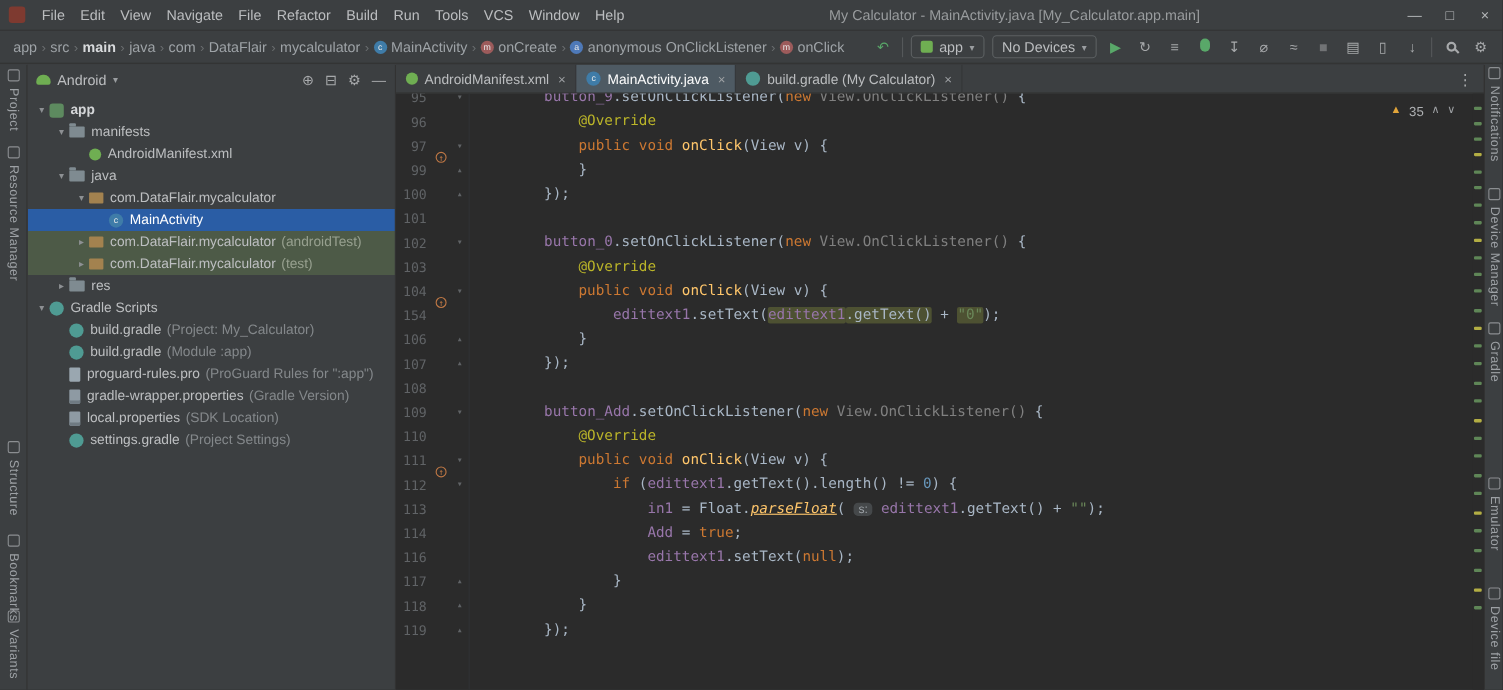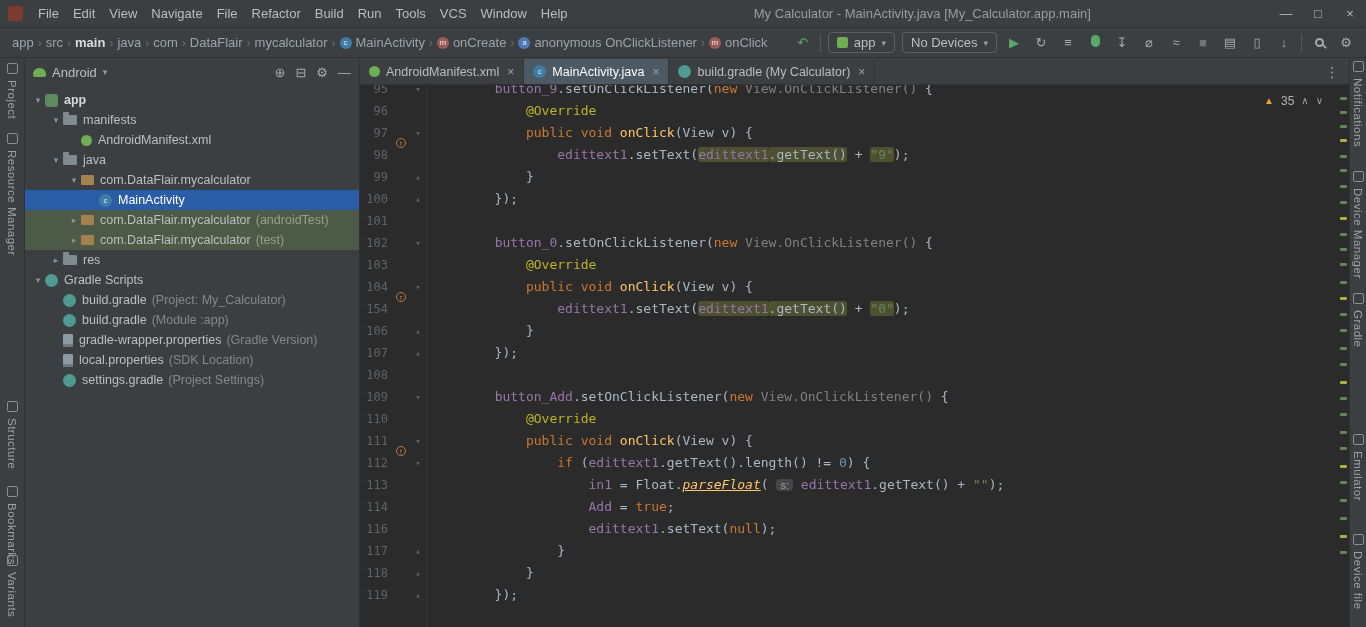--- a/index.html
+++ b/index.html
@@ -299,20 +299,26 @@
             <span class="suffix"> (Project: My_Calculator)</span>
           </div>
           <div class="trow" style="padding-left: 24px;">
             <span class="chev"></span>
             <span class="ticon ti-gradle"></span>
             <span>build.gradle</span>
             <span class="suffix"> (Module :app)</span>
           </div>
           <div class="trow" style="padding-left: 24px;">
             <span class="chev"></span>
+            <span class="ticon ti-file"></span>
+            <span>proguard-rules.pro</span>
+            <span class="suffix"> (ProGuard Rules for ":app")</span>
+          </div>
+          <div class="trow" style="padding-left: 24px;">
+            <span class="chev"></span>
             <span class="ticon ti-props"></span>
             <span>gradle-wrapper.properties</span>
             <span class="suffix"> (Gradle Version)</span>
           </div>
           <div class="trow" style="padding-left: 24px;">
             <span class="chev"></span>
             <span class="ticon ti-props"></span>
             <span>local.properties</span>
             <span class="suffix"> (SDK Location)</span>
           </div>
@@ -361,26 +367,20 @@
               <span class="fold"></span>
               <span class="lt"><span class="c-p">            </span><span class="c-a">@Override</span></span>
             </div>
             <div class="line">
               <span class="ln">97</span>
               <span class="gico">
                 <span class="ov">↑</span>
               </span>
               <span class="fold">▾</span>
               <span class="lt"><span class="c-p">            </span><span class="c-k">public void </span><span class="c-m">onClick</span><span class="c-p">(View v) {</span></span>
-            </div>
-            <div class="line">
-              <span class="ln">98</span>
-              <span class="gico"></span>
-              <span class="fold"></span>
-              <span class="lt"><span class="c-p">                </span><span class="c-f">edittext1</span><span class="c-p">.setText(</span><span class="c-f h">edittext1</span><span class="c-p h">.getText()</span><span class="c-p"> + </span><span class="c-s h">"9"</span><span class="c-p">);</span></span>
             </div>
             <div class="line">
               <span class="ln">99</span>
               <span class="gico"></span>
               <span class="fold">▴</span>
               <span class="lt"><span class="c-p">            }</span></span>
             </div>
             <div class="line">
               <span class="ln">100</span>
               <span class="gico"></span>

